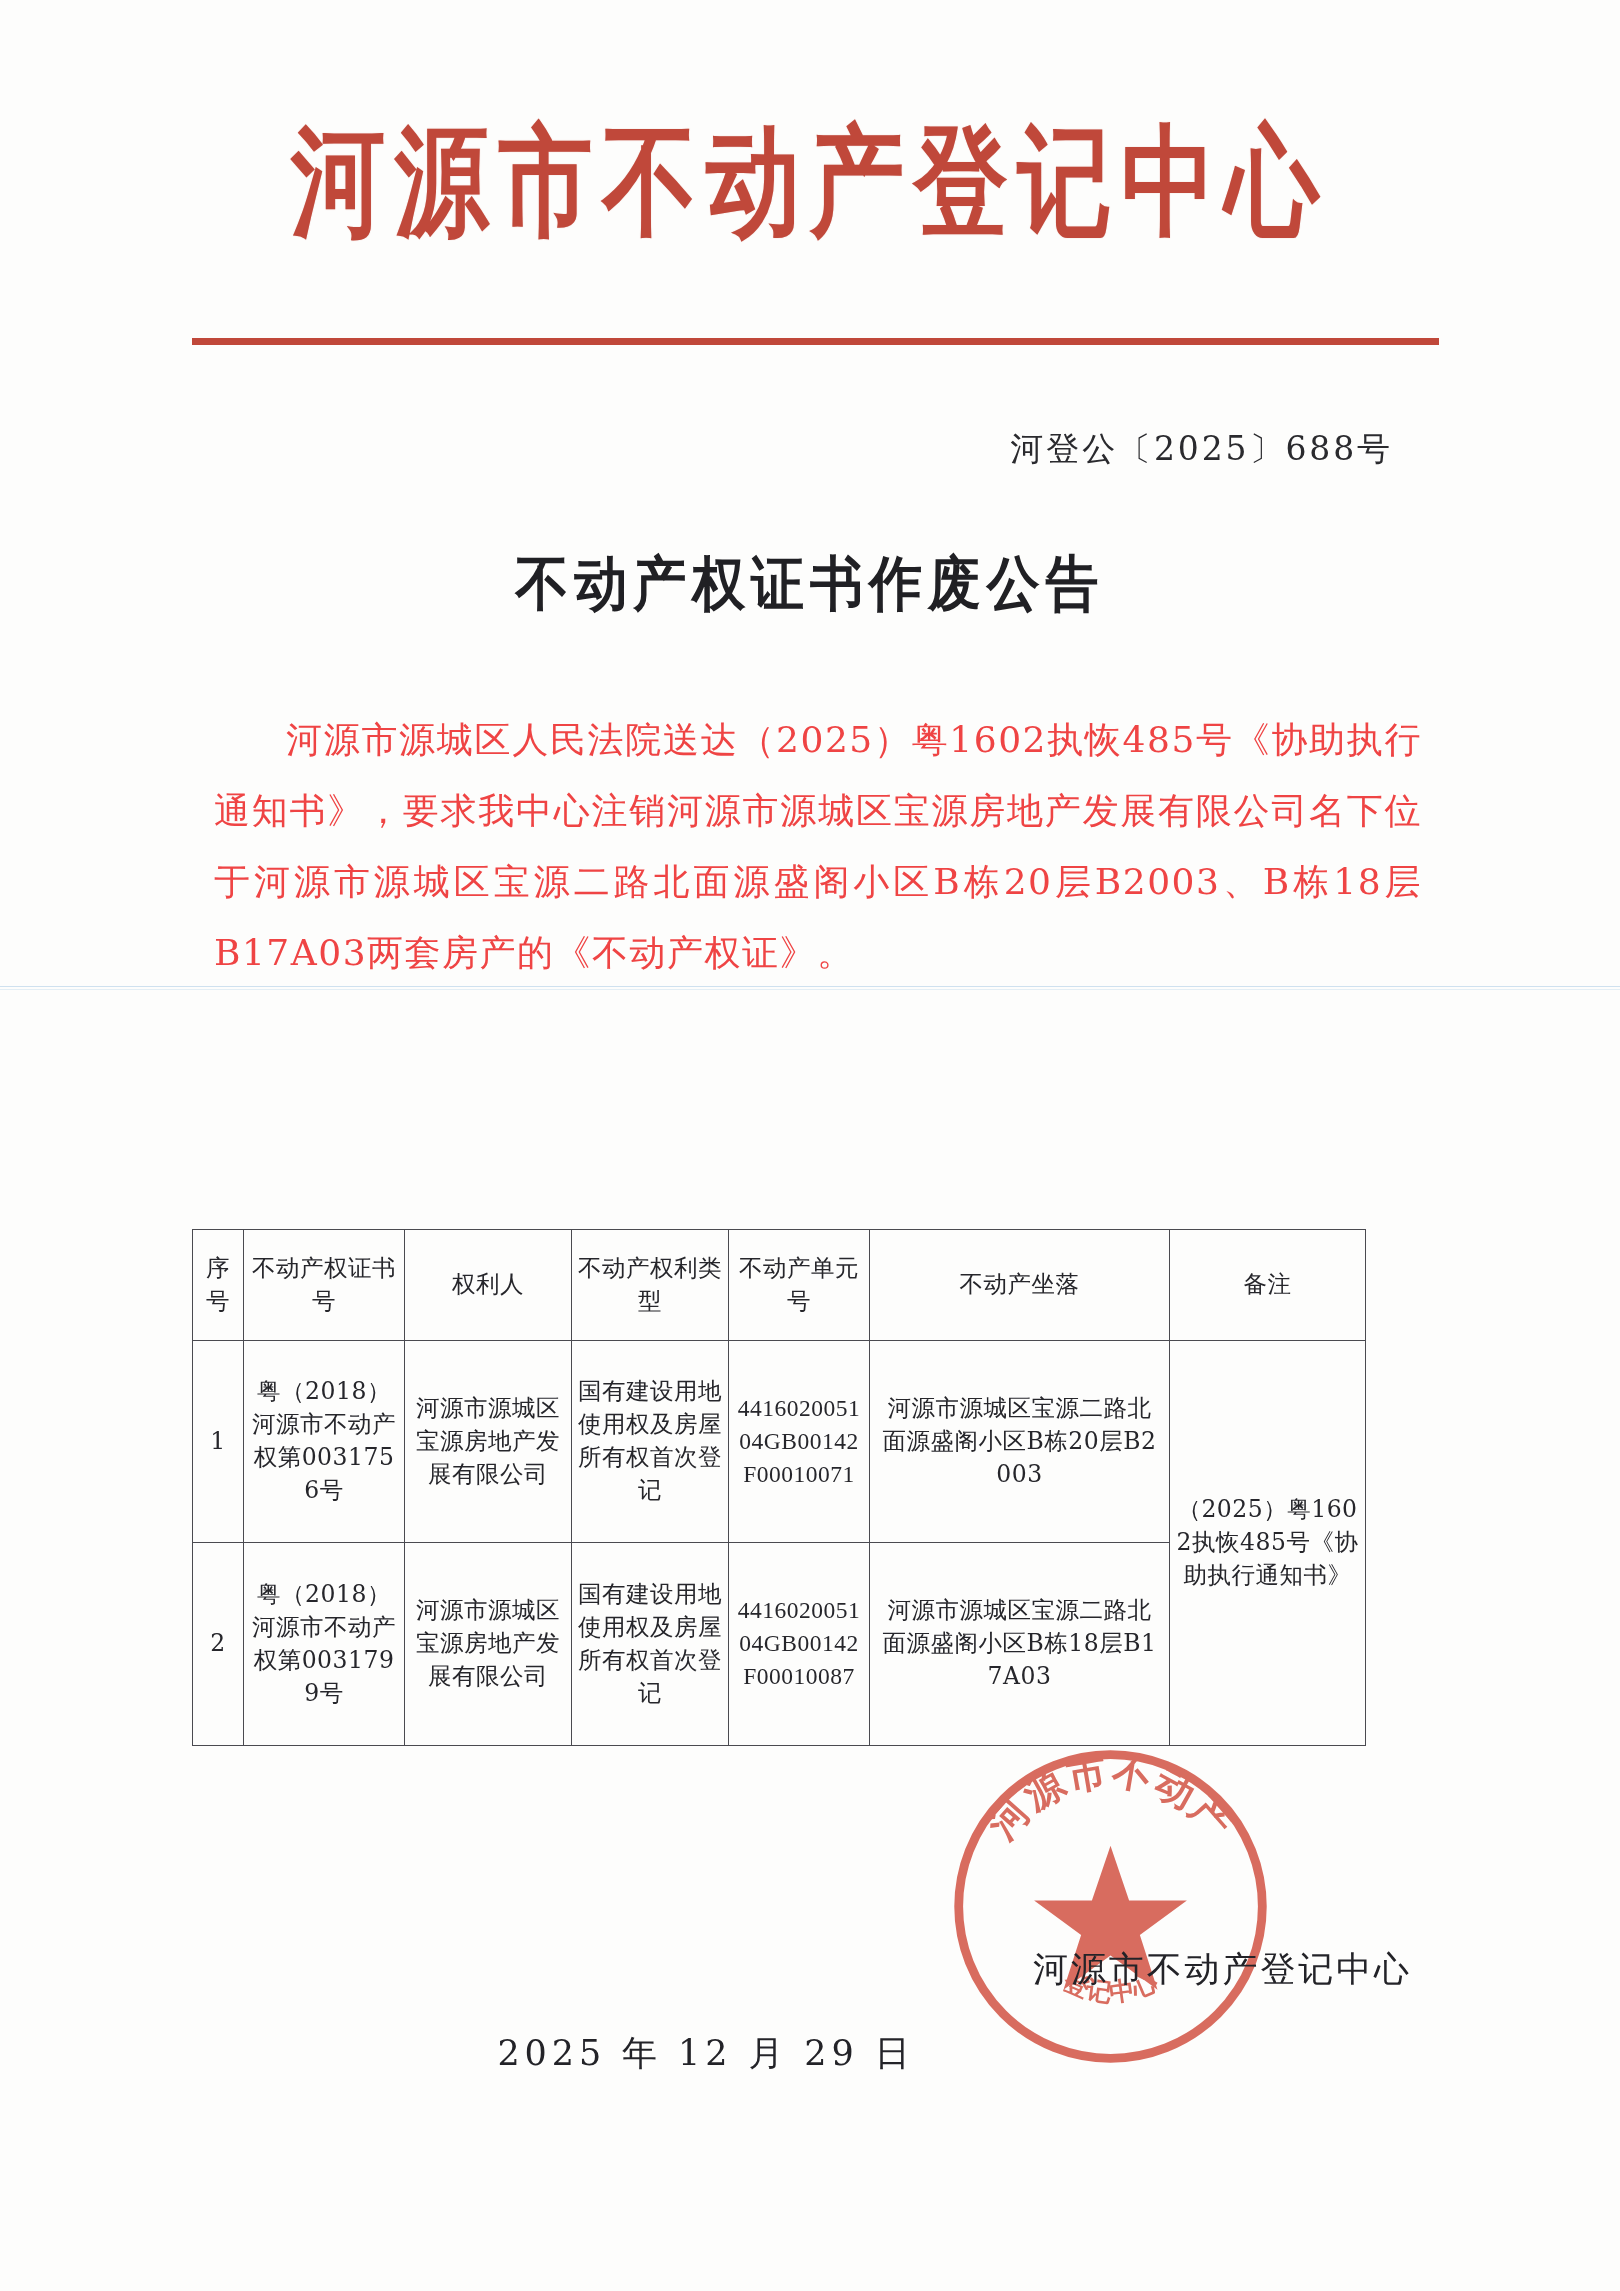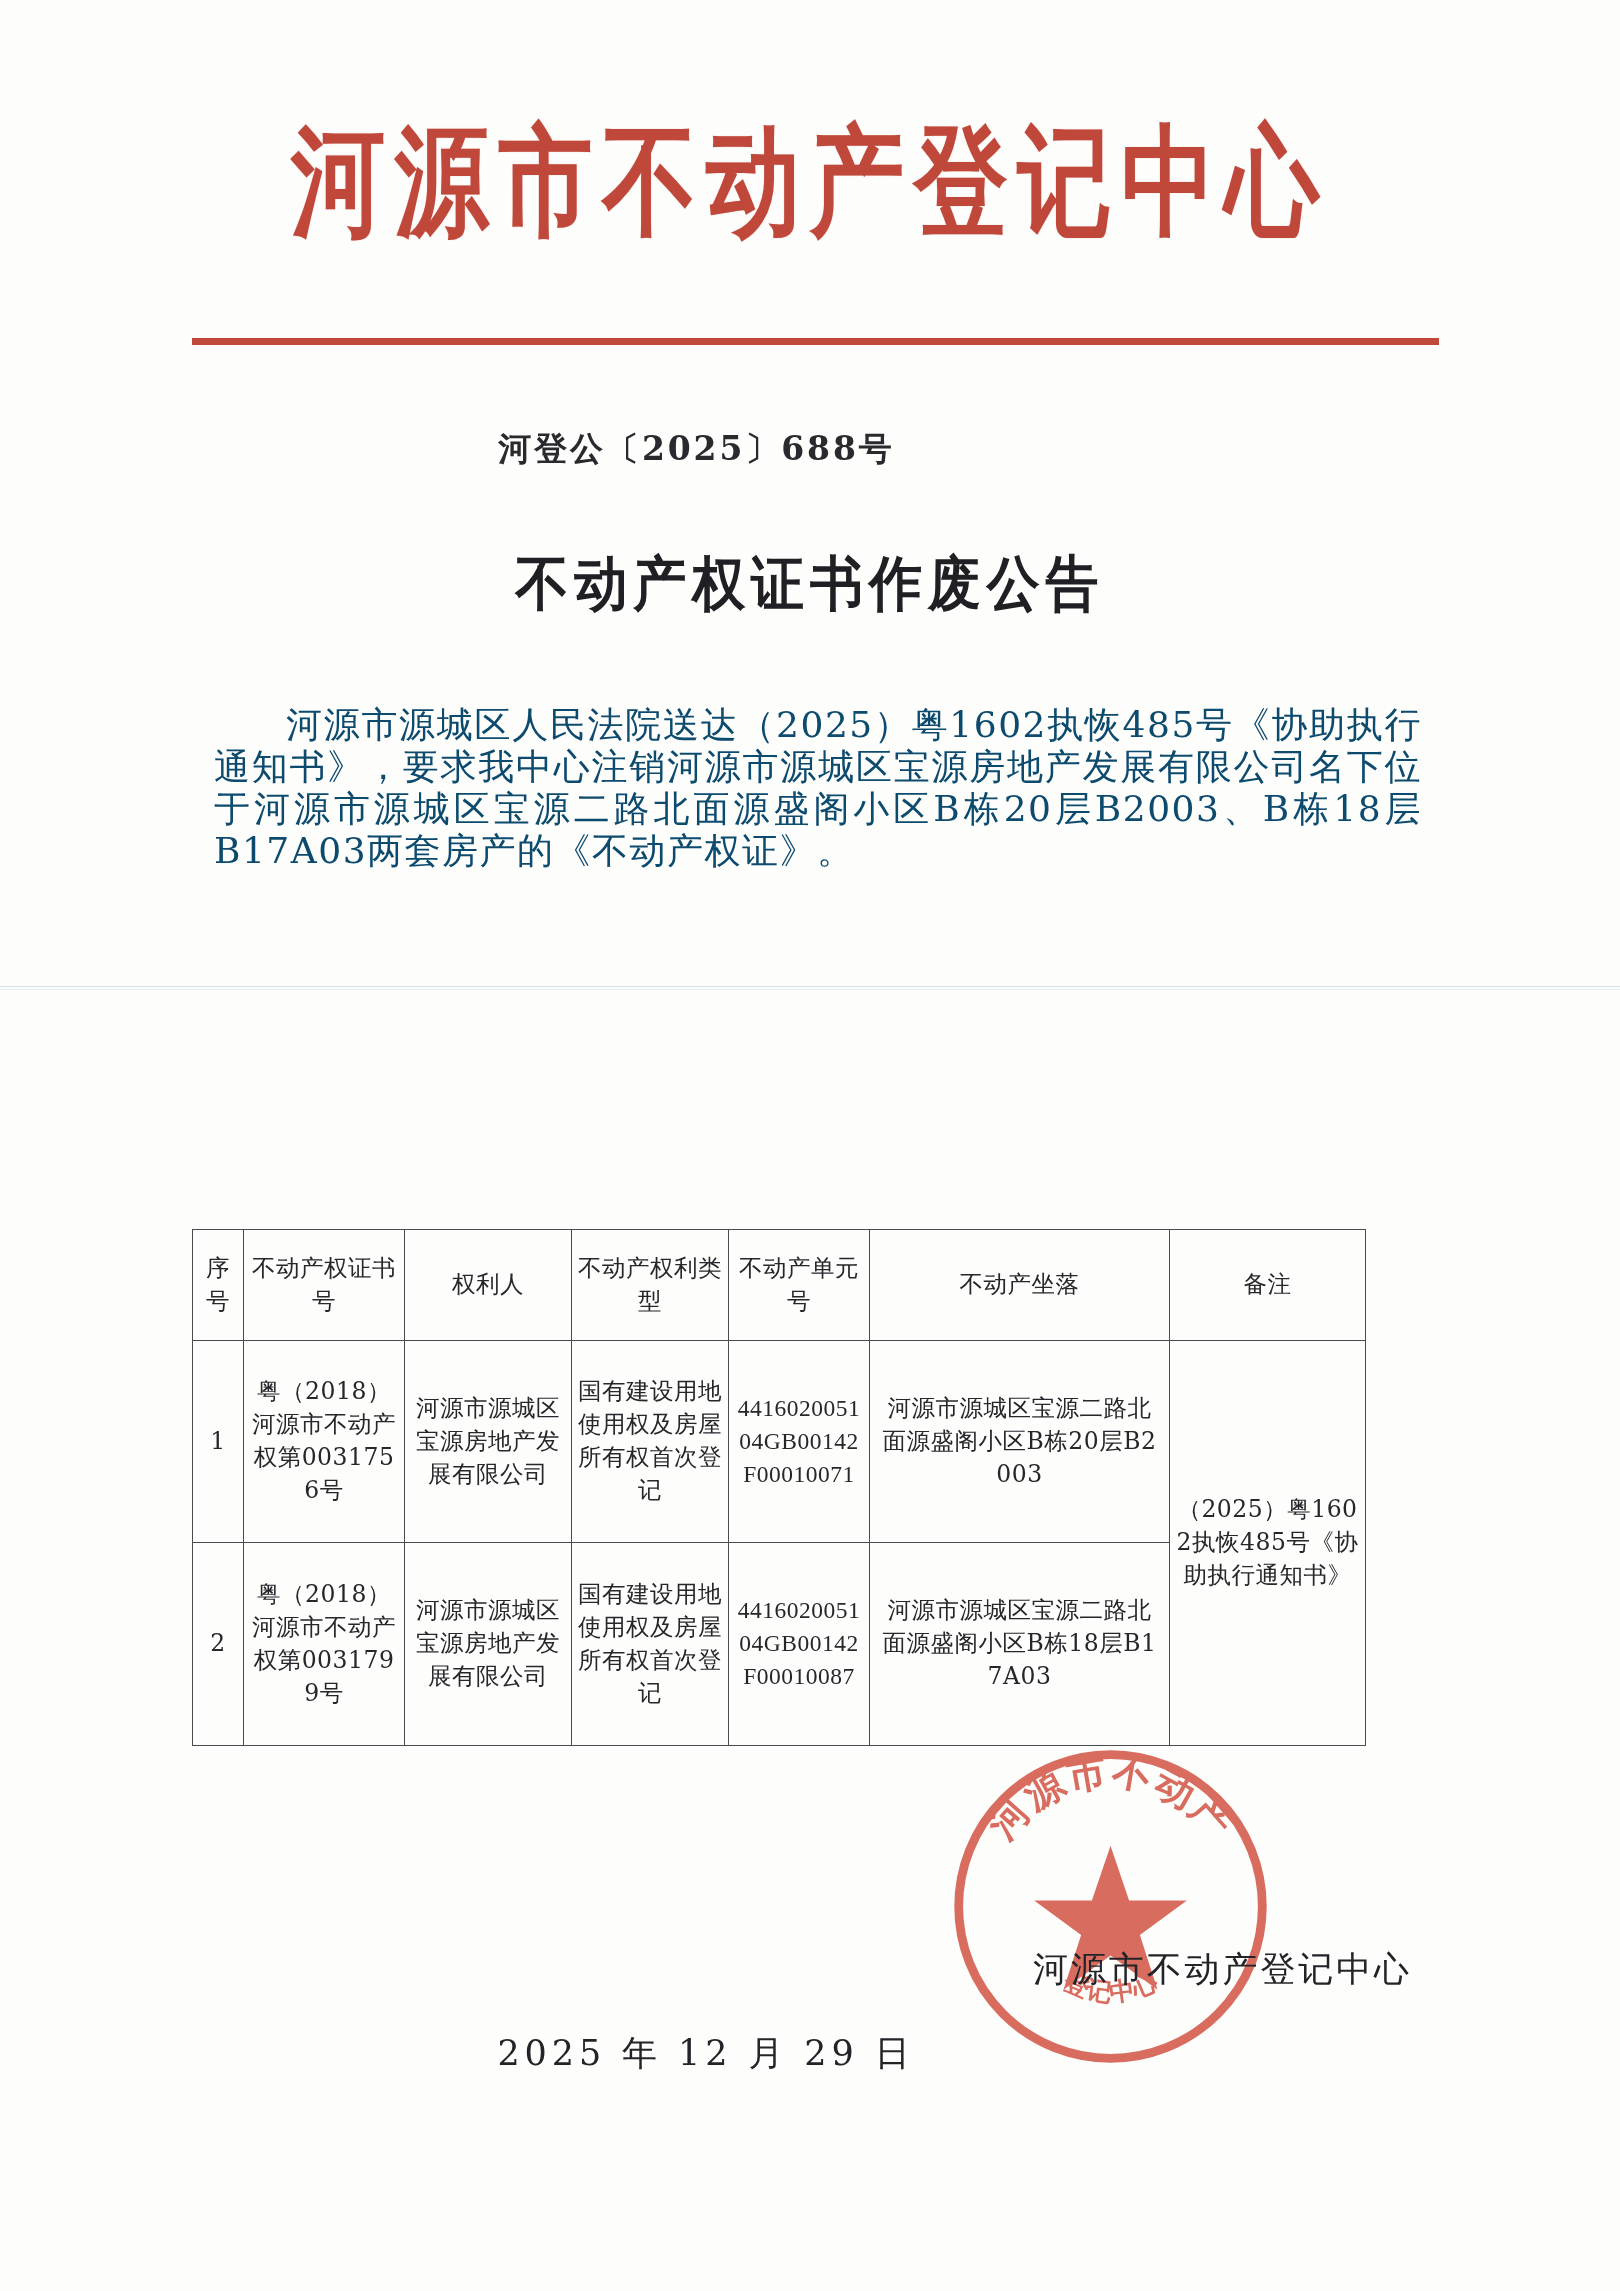--- a/index.html
+++ b/index.html
@@ -61,25 +61,24 @@
     height: 6.9px;
     background: #c0483a;
   }
 
   
   .doc-number {
     position: absolute;
     top: 427px;
     left: 0;
     right: 227px;
-    text-align: center;
+    text-align: right;
     font-size: 33px;
     letter-spacing: 2.9px;
     color: #2a2a2e;
-    font-weight: bold;
   }
 
   
   .doc-title {
     position: absolute;
     top: 545px;
     left: 0;
     right: 0;
     text-align: center;
     font-size: 53px;
@@ -90,23 +89,23 @@
     transform-origin: center top;
   }
 
   
   .body-text {
     position: absolute;
     top: 704px;
     left: 214px;
     width: 1208px;
     font-size: 36px;
-    line-height: 42px;
+    line-height: 71px;
     letter-spacing: 1.5px;
-    color: #0c4a6e;
+    color: #ef4444;
   }
   .body-text p {
     margin: 0;
     text-indent: 2em;
     text-align: justify;
     text-align-last: left;
   }
 
   
   .table-wrap {

